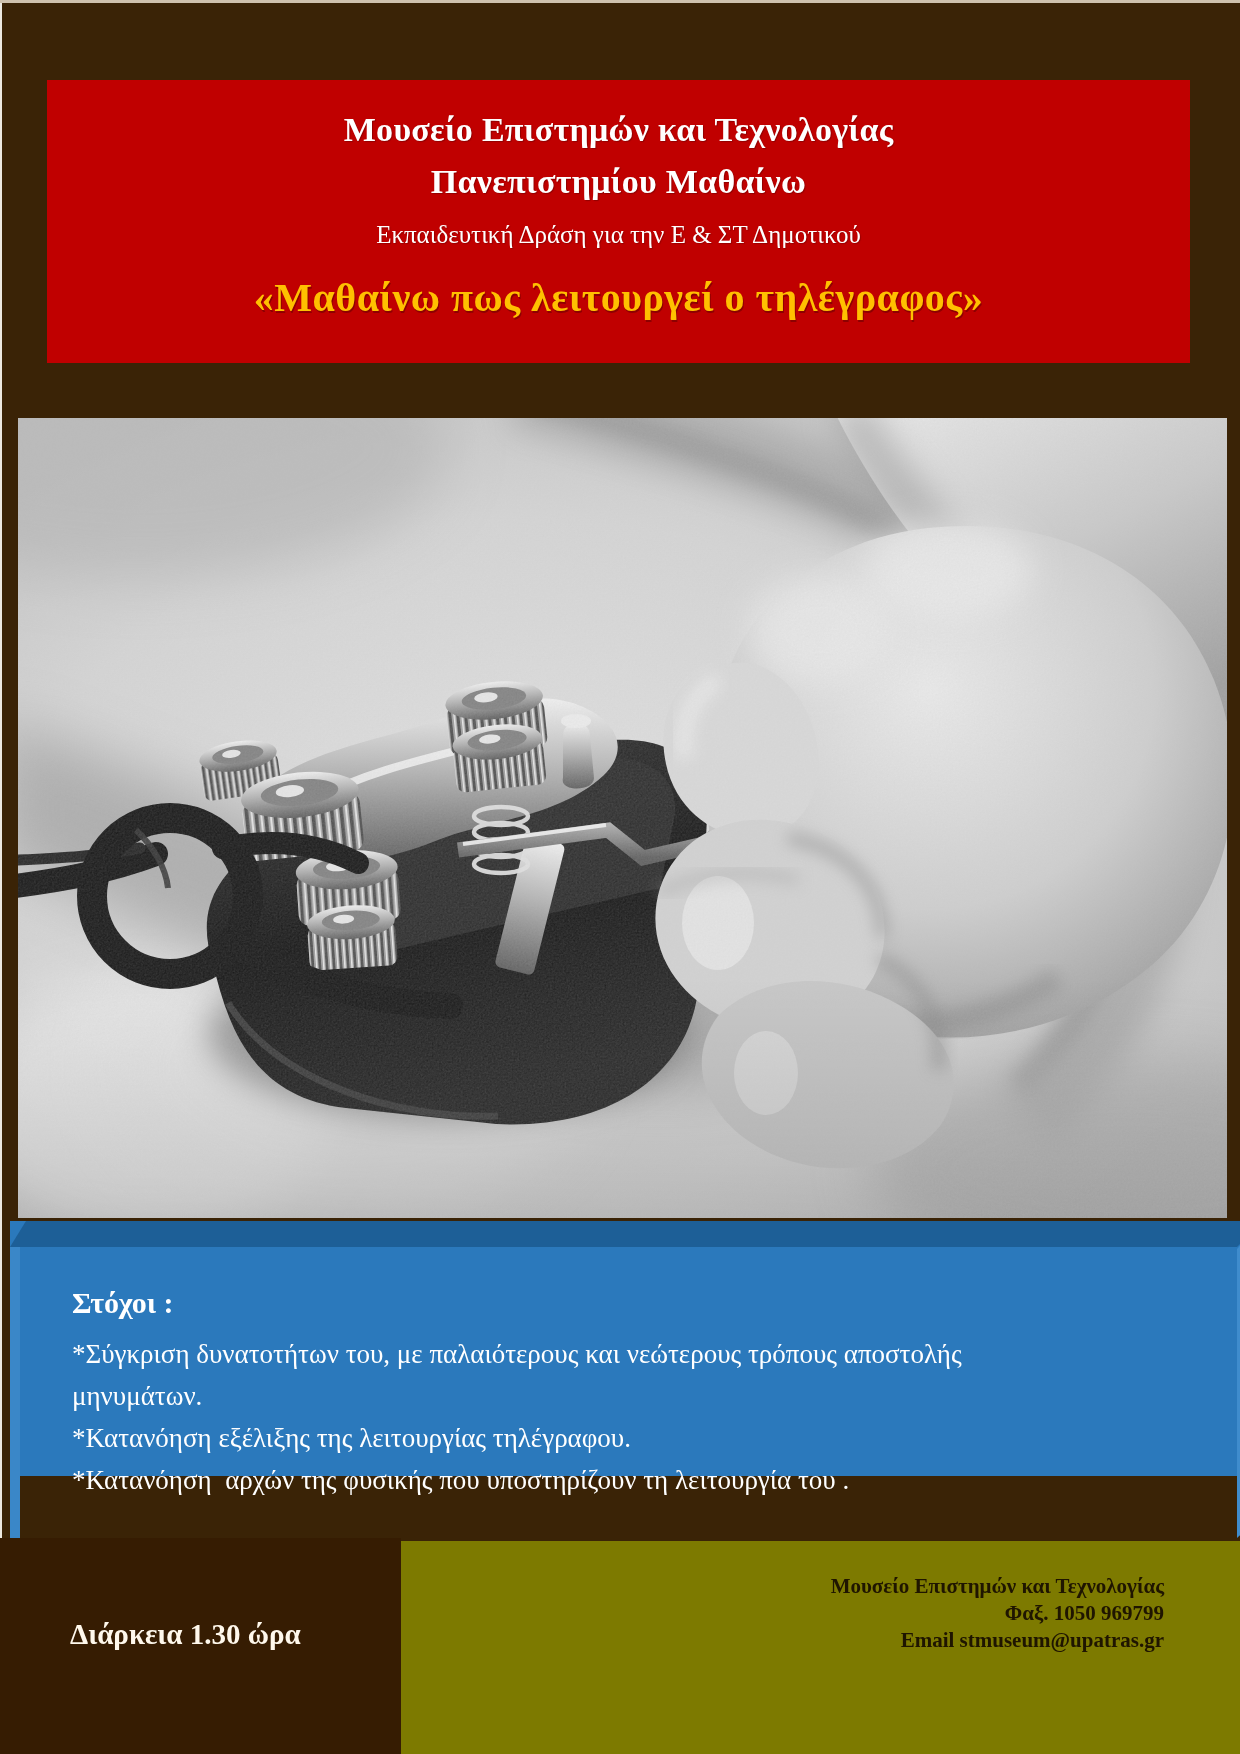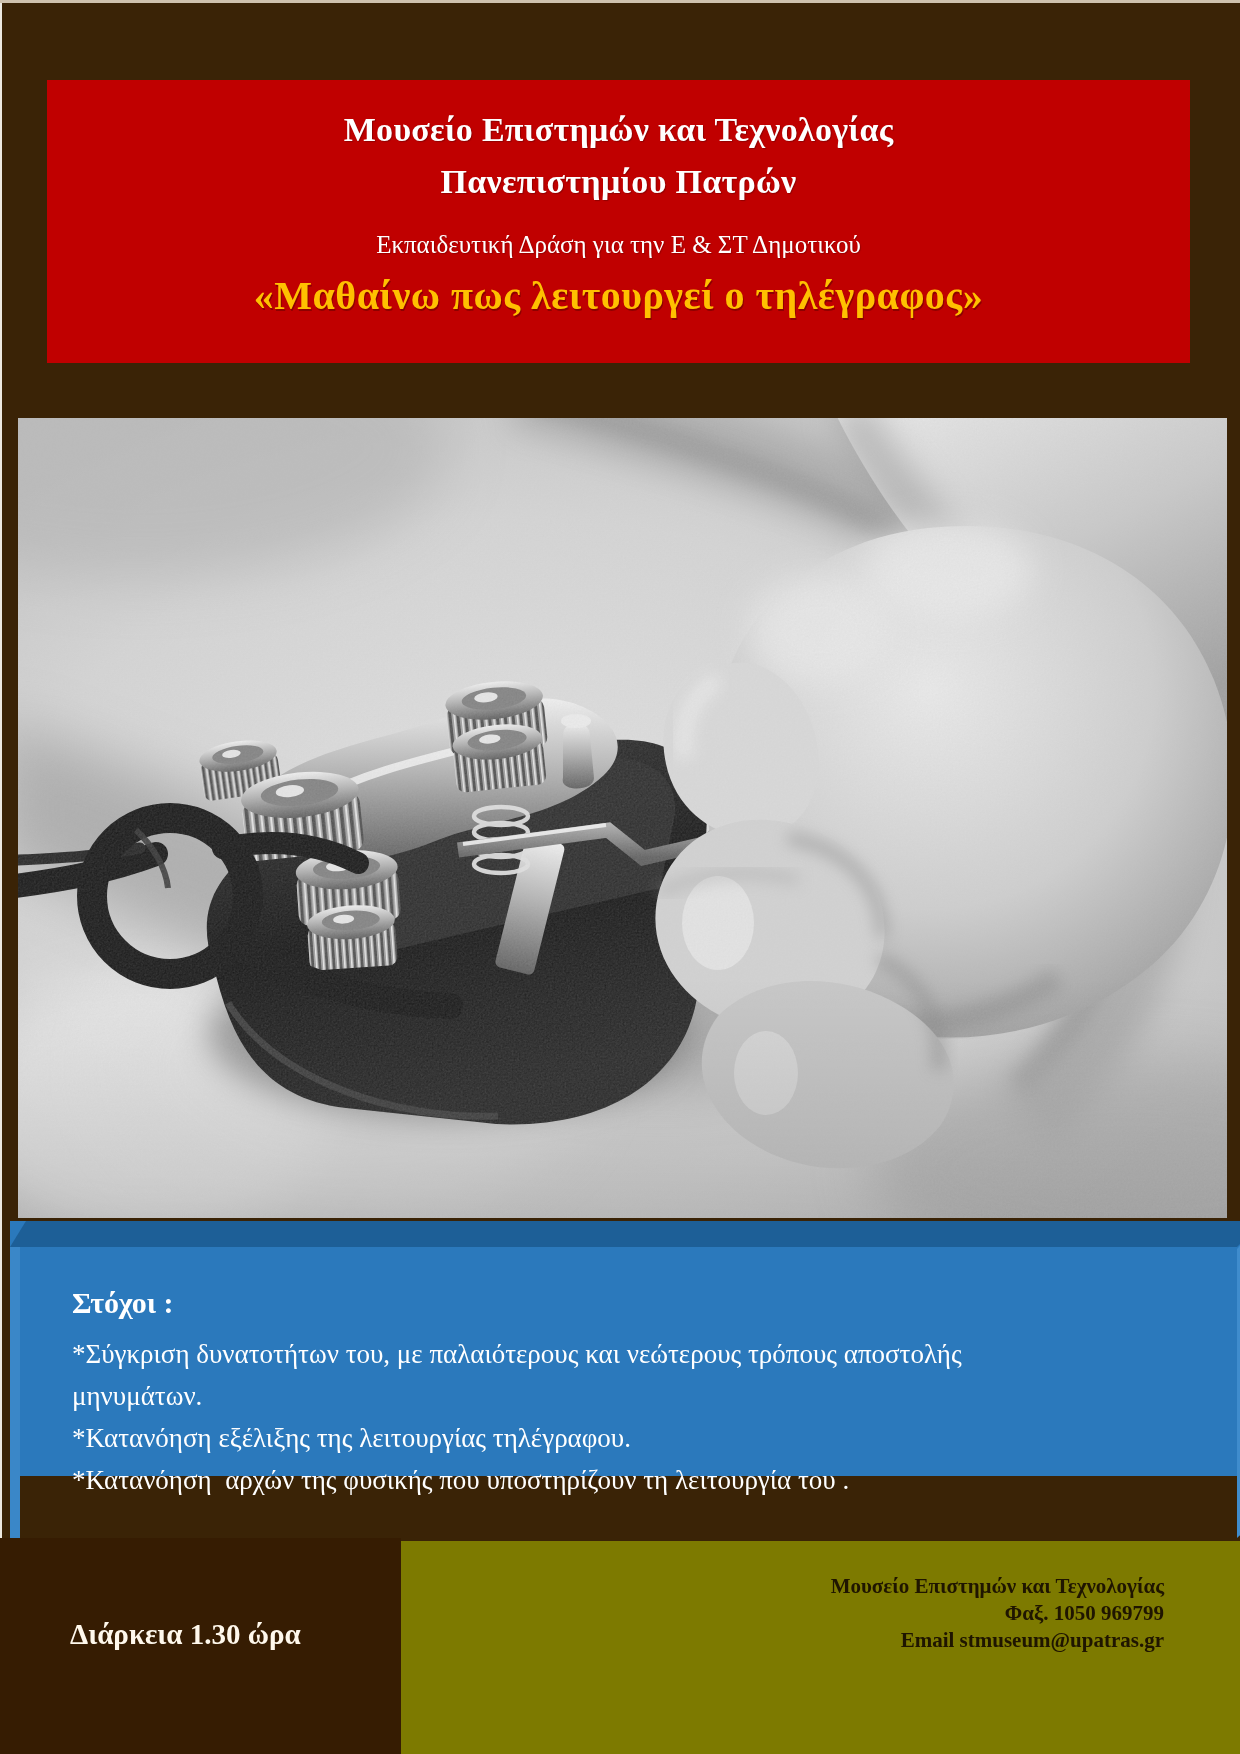--- a/index.html
+++ b/index.html
@@ -27,28 +27,28 @@
     box-sizing: border-box;
   }
   .banner-title {
     font-size: 34px;
     font-weight: 700;
     line-height: 52px;
     letter-spacing: 0.3px;
     text-shadow: 1px 1px 1px rgba(60,0,0,0.35);
   }
   .banner-subtitle {
-    margin-top: 20px;
+    margin-top: 10px;
     font-size: 25px;
     font-weight: 400;
     line-height: 34px;
     text-shadow: 1px 1px 1px rgba(60,0,0,0.3);
   }
   .banner-program {
-    margin-top: 10px;
+    margin-top: 22px;
     font-size: 40px;
     font-weight: 700;
     line-height: 48px;
     color: #ffc000;
     letter-spacing: 0.5px;
     text-shadow: 1px 2px 0 rgba(80,0,0,0.45);
   }
 
   
   .photo {
@@ -139,21 +139,21 @@
   }
 </style>
 </head>
 <body>
 
 <div class="page">
 
   <header class="banner">
     <div class="banner-title">
       <div>Μουσείο Επιστημών και Τεχνολογίας</div>
-      <div>Πανεπιστημίου Πατρών</div>
+      <div>Πανεπιστημίου Μαθαίνω</div>
     </div>
     <div class="banner-subtitle">Εκπαιδευτική Δράση για την Ε &amp; ΣΤ Δημοτικού</div>
     <div class="banner-program">«Μαθαίνω πως λειτουργεί ο τηλέγραφος»</div>
   </header>
 
   <figure class="photo" role="img" aria-label="Ασπρόμαυρη φωτογραφία: παιδικό χέρι πατά το κουμπί ενός τηλεγραφικού κλειδιού (κλειδί Μορς) πάνω σε χαλί">
     <svg viewBox="0 0 1209 800" preserveAspectRatio="none">
       <defs>
         <radialGradient id="carpetLight" cx="42%" cy="55%" r="65%">
           <stop offset="0%" stop-color="#e4e4e4"></stop>

